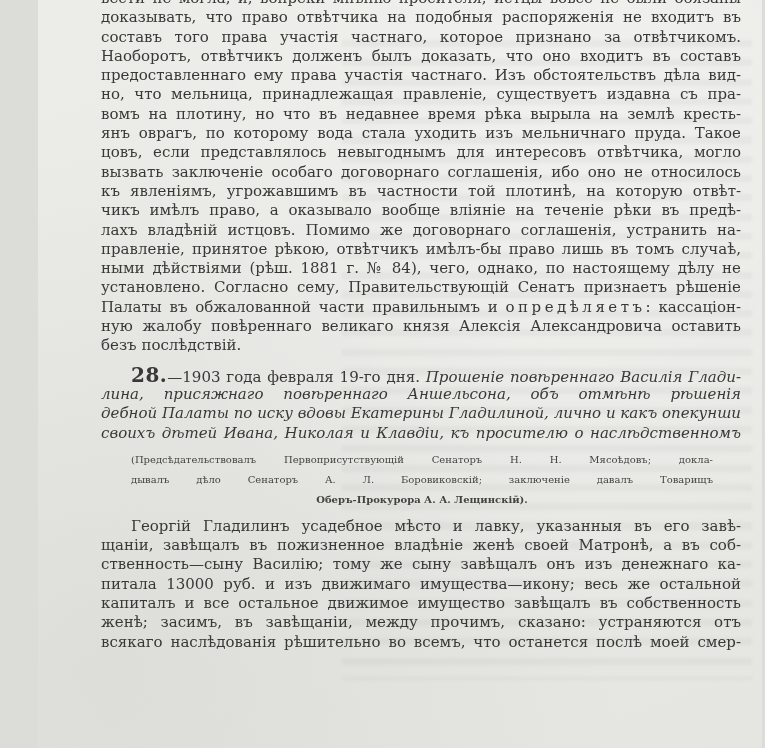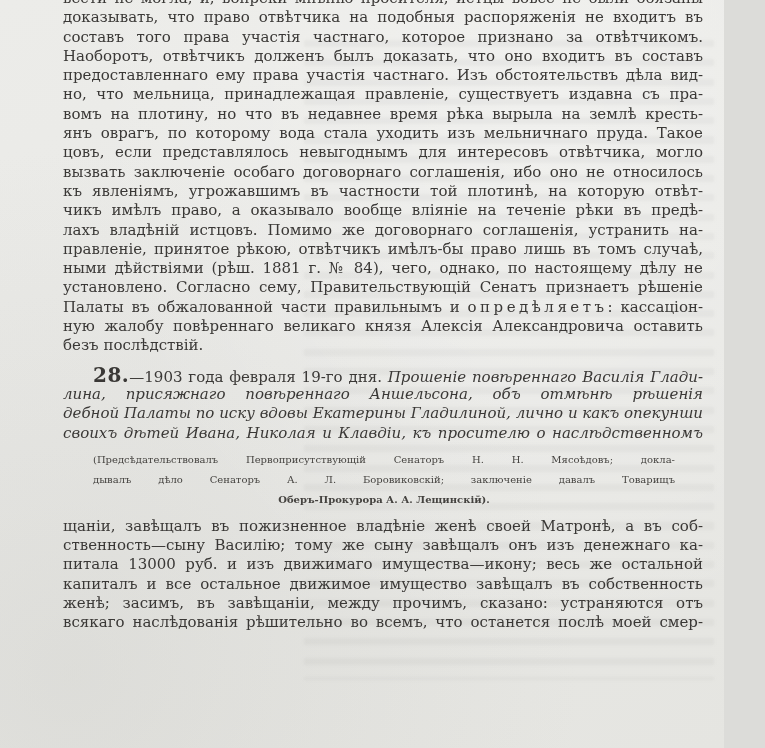--- a/index.html
+++ b/index.html
@@ -7,20 +7,21 @@
     position:relative;
     width:724px;height:748px;
     overflow:hidden;
     box-sizing:border-box;
     background:
       radial-gradient(ellipse at 75% 15%, rgba(255,255,255,0.30), transparent 60%),
       radial-gradient(ellipse at 10% 90%, rgba(190,190,185,0.25), transparent 55%),
       linear-gradient(160deg, #ececE9 0%, #e9e9e6 45%, #e5e5e1 100%);
     font-family:"DejaVu Serif", serif;
     color:#3a3836;
+    margin-left:38px;
   }
   .bleed{
     position:absolute;left:42%;right:10px;top:40px;height:640px;
     background:repeating-linear-gradient(180deg,
       rgba(110,110,104,0.055) 0 7px, rgba(110,110,104,0) 7px 19.3px);
     filter:blur(1.6px);
     pointer-events:none;
   }
   .text-col{position:absolute;left:63px;top:0;width:640px;}
   .line{
@@ -73,20 +74,21 @@
         <div class="line italic">лина, присяжнаго повѣреннаго Аншельсона, объ отмѣнѣ рѣшенія Харьковской Су-</div>
         <div class="line italic">дебной Палаты по иску вдовы Екатерины Гладилиной, лично и какъ опекунши</div>
         <div class="line italic">своихъ дѣтей Ивана, Николая и Клавдіи, къ просителю о наслѣдственномъ пра-</div>
       </div>
     <div class="court-note">
         <div class="line">(Предсѣдательствовалъ Первоприсутствующій Сенаторъ Н. Н. Мясоѣдовъ; докла-</div>
         <div class="line">дывалъ дѣло Сенаторъ А. Л. Боровиковскій; заключеніе давалъ Товарищъ</div>
         <div class="line center">Оберъ-Прокурора А. А. Лещинскій).</div>
       </div>
     <div class="para case-body">
+        <div class="line indent">Георгій Гладилинъ усадебное мѣсто и лавку, указанныя въ его завѣ-</div>
         <div class="line">щаніи, завѣщалъ въ пожизненное владѣніе женѣ своей Матронѣ, а въ соб-</div>
         <div class="line">ственность—сыну Василію; тому же сыну завѣщалъ онъ изъ денежнаго ка-</div>
         <div class="line">питала 13000 руб. и изъ движимаго имущества—икону; весь же остальной</div>
         <div class="line">капиталъ и все остальное движимое имущество завѣщалъ въ собственность</div>
         <div class="line">женѣ; засимъ, въ завѣщаніи, между прочимъ, сказано: устраняются отъ</div>
         <div class="line">всякаго наслѣдованія рѣшительно во всемъ, что останется послѣ моей смер-</div>
       </div>
   </div>
 </div>
 

